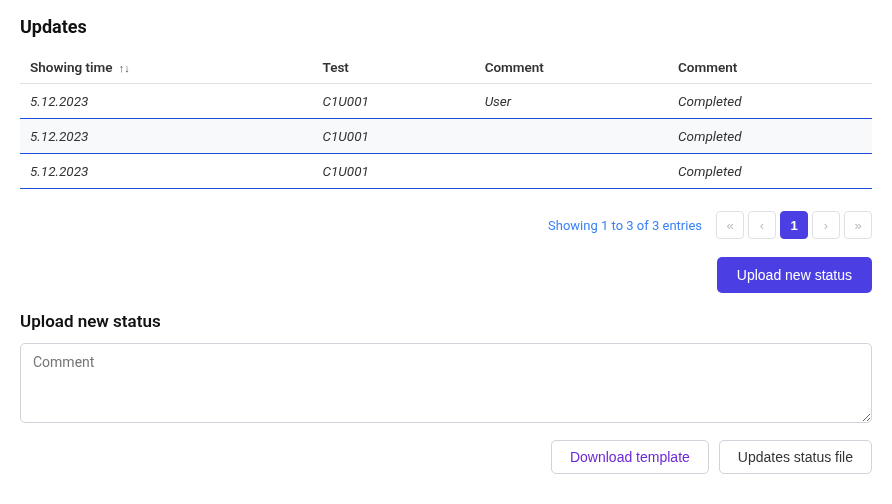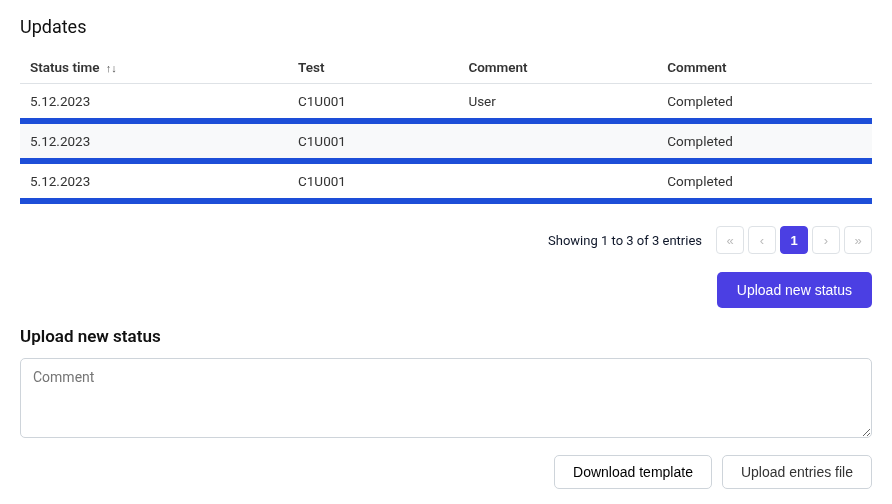--- a/index.html
+++ b/index.html
@@ -13,21 +13,21 @@
       font-size: 14px;
       color: #212529;
       background: #fff;
       width: 892px;
       min-height: 504px;
       padding: 16px 20px;
     }
 
     .section-title {
       font-size: 18px;
-      font-weight: 400;
+      font-weight: 700;
       margin-bottom: 14px;
       color: #111;
     }
 
     .table-container {
       width: 100%;
       border-collapse: collapse;
       margin-bottom: 12px;
     }
 
@@ -37,21 +37,22 @@
       font-weight: 600;
       font-size: 13.5px;
       color: #333;
       border-bottom: 1px solid #dee2e6;
     }
 
     .table-container td {
       padding: 9px 10px;
       font-size: 13.5px;
       color: #333;
-      border-bottom: 6px solid #1d4ed8;
+      border-bottom: 1px solid #1d4ed8;
+      font-style: italic;
     }
 
     .table-container tbody tr:nth-child(even) {
       background-color: #f8f9fa;
     }
 
     .sort-icon {
       display: inline-block;
       font-size: 11px;
       margin-left: 3px;
@@ -61,21 +62,21 @@
     .pagination-row {
       display: flex;
       justify-content: flex-end;
       align-items: center;
       padding: 10px 0;
       margin-bottom: 8px;
     }
 
     .pagination-info {
       font-size: 13px;
-      color: #0f172a;
+      color: #3b82f6;
       margin-right: 14px;
     }
 
     .pagination-controls {
       display: flex;
       align-items: center;
       gap: 4px;
     }
 
     .page-btn {
@@ -140,21 +141,21 @@
 
     .bottom-buttons-row {
       display: flex;
       justify-content: flex-end;
       gap: 10px;
       margin-top: 14px;
     }
 
     .btn-outline {
       background: #fff;
-      color: #000000;
+      color: #6d28d9;
       border: 1px solid #ced4da;
       border-radius: 5px;
       padding: 8px 18px;
       font-size: 14px;
       cursor: pointer;
     }
 
     .btn-outline-primary {
       background: #fff;
       color: #333;
@@ -177,21 +178,21 @@
 
 
 
 <h2 class="section-title">Updates</h2>
 
 
 <table class="table-container">
   <thead>
     <tr>
       <th>
-        <span>Status time</span>
+        <span>Showing time</span>
         <span class="sort-icon">↑↓</span>
       </th>
       <th>Test</th>
       <th>Comment</th>
       <th>Comment</th>
     </tr>
   </thead>
   <tbody id="table-body">
   <tr>
         <td>5.12.2023</td>
@@ -230,21 +231,21 @@
 <button class="upload-new-status-btn">Upload new status</button>
 
 
 <h3 class="upload-section-title">Upload new status</h3>
 
 <textarea class="comment-textarea" placeholder="Comment" style=""></textarea>
 
 
 <div class="bottom-buttons-row">
   <button class="btn-outline">Download template</button>
-  <button class="btn-outline-primary">Upload entries file</button>
+  <button class="btn-outline-primary">Updates status file</button>
 </div>
 
 
 <div class="confirm-row">
   
 </div>
 
 
 
 

